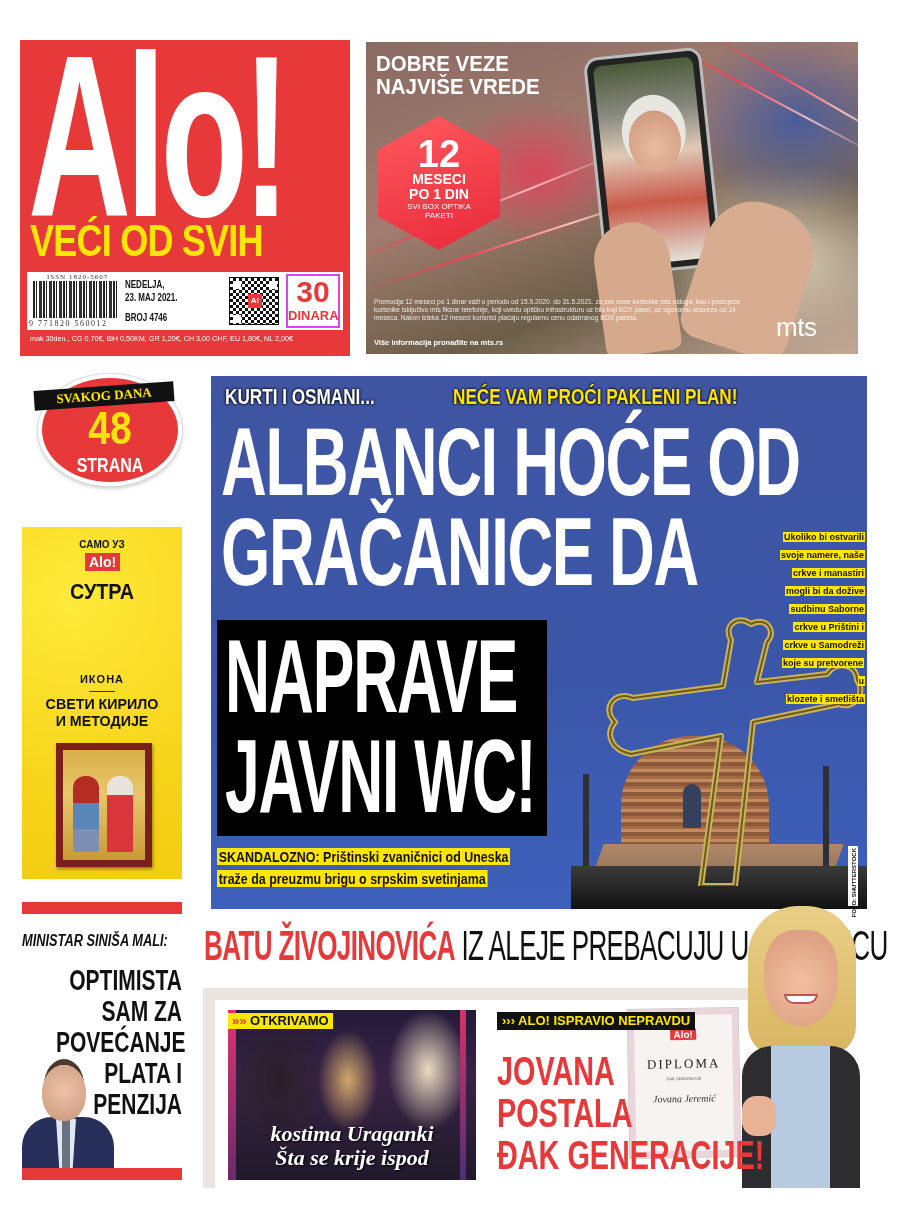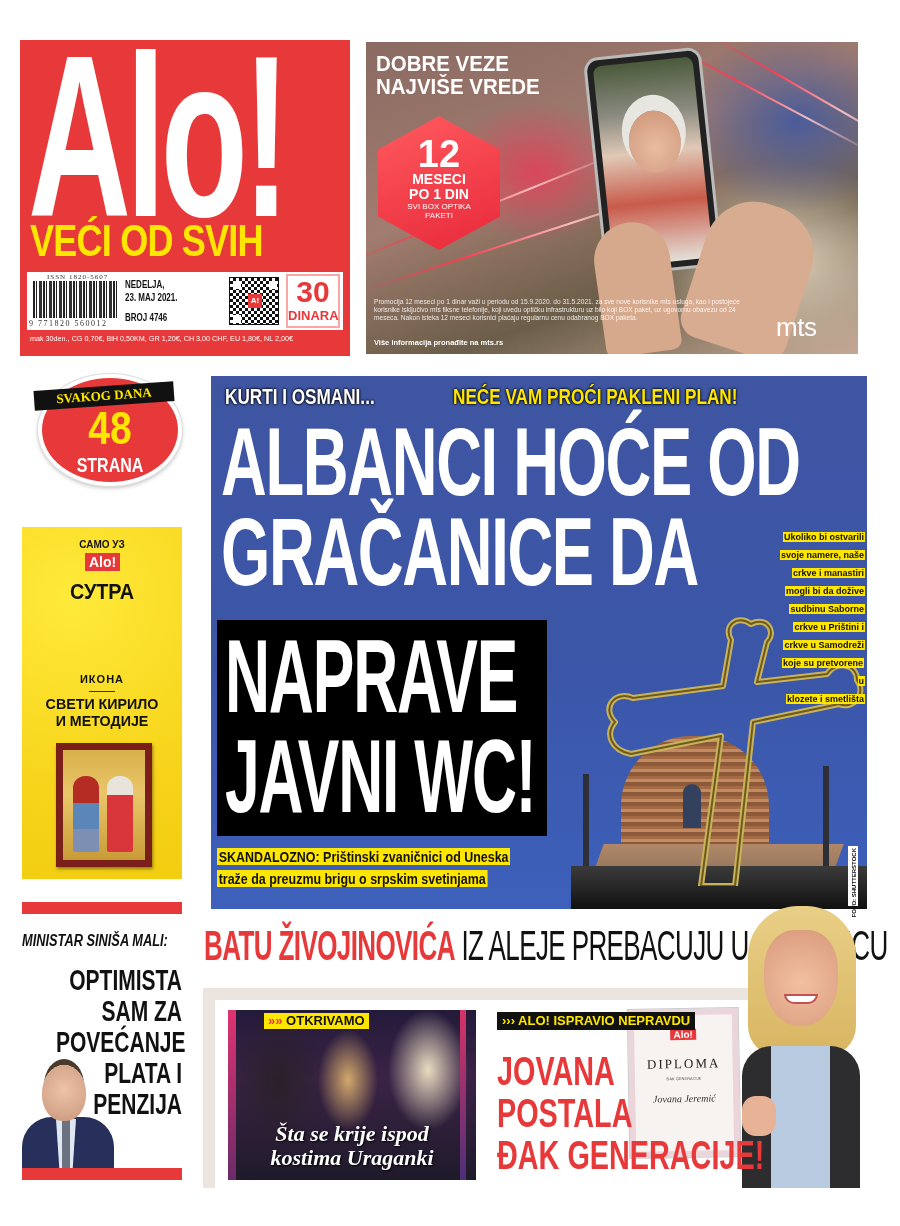--- a/index.html
+++ b/index.html
@@ -18,21 +18,21 @@
   #date-day, #date-full, #issue-no { position: absolute; left: 98px; font-size: 10px; font-weight: 700; color: #111; white-space: nowrap; transform: scaleX(0.8); transform-origin: left top; }
   #date-day { top: 7px; } #date-full { top: 20px; } #issue-no { top: 40px; }
   #qr { position: absolute; left: 202px; top: 5px; width: 50px; height: 48px;
     background:
       linear-gradient(#fff,#fff) 3px 3px/8px 8px no-repeat,
       linear-gradient(#fff,#fff) 39px 3px/8px 8px no-repeat,
       linear-gradient(#fff,#fff) 3px 37px/8px 8px no-repeat,
       repeating-conic-gradient(#111 0 25%, #fff 0 50%) 0 0/6px 6px;
     border: 1px solid #111; }
   #qr-badge { position: absolute; left: 18px; top: 16px; width: 14px; height: 14px; background: #e8393a; color: #fff; font-size: 8px; font-weight: 900; text-align: center; line-height: 14px; }
-  #price-box { position: absolute; left: 259px; top: 2px; width: 54px; height: 54px; border: 2px solid #fca5a5; text-align: center; color: #e8393a; }
+  #price-box { position: absolute; left: 259px; top: 2px; width: 54px; height: 54px; border: 2px solid #d946ef; text-align: center; color: #e8393a; }
   #price-num { font-size: 30px; font-weight: 900; line-height: 32px; display: block; }
   #price-cur { font-size: 13px; font-weight: 700; display: block; }
   #foreign-prices { position: absolute; left: 10px; top: 294px; color: #fff; font-size: 8px; white-space: nowrap; transform: scaleX(0.9); transform-origin: left top; }
 
   
   #ad { position: absolute; left: 366px; top: 42px; width: 492px; height: 312px; overflow: hidden;
     background:
       radial-gradient(ellipse 90px 70px at 170px 130px, #d9465a 0, rgba(217,70,90,0) 100%),
       radial-gradient(ellipse 120px 90px at 430px 80px, #4b5c9a 0, rgba(75,92,154,0) 100%),
       radial-gradient(ellipse 140px 100px at 420px 220px, #d9cbb5 0, rgba(217,203,181,0) 100%),
@@ -123,21 +123,21 @@
   #teaser-bg { position: absolute; left: 203px; top: 988px; width: 560px; height: 200px; background: #ece4de; }
   #teaser-inner { position: absolute; left: 215px; top: 1000px; width: 560px; height: 190px; background: #fff; }
   #t1 { position: absolute; left: 228px; top: 1010px; width: 248px; height: 170px; overflow: hidden;
     background:
       radial-gradient(ellipse 40px 60px at 200px 60px, #e9dcc0 0, rgba(233,220,192,0) 100%),
       radial-gradient(ellipse 30px 50px at 120px 70px, #d2a86a 0, rgba(210,168,106,0) 100%),
       radial-gradient(ellipse 50px 70px at 50px 70px, #2a2028 0, rgba(42,32,40,0) 100%),
       linear-gradient(180deg, #241a3a 0%, #3a2346 40%, #1f1a2a 100%); }
   #t1-spot1 { position: absolute; left: 0; top: 0; width: 8px; height: 170px; background: linear-gradient(180deg, #e03370, #6c2a6a); }
   #t1-spot2 { position: absolute; right: 10px; top: 0; width: 6px; height: 170px; background: linear-gradient(180deg, #d63366, #4c2f78); }
-  #t1-label { position: absolute; left: 0; top: 3px; background: #ffe600; padding: 0 4px; font-size: 13px; font-weight: 900; color: #111; line-height: 16px; white-space: nowrap; margin-left: 36px; }
+  #t1-label { position: absolute; left: 0; top: 3px; background: #ffe600; padding: 0 4px; font-size: 13px; font-weight: 900; color: #111; line-height: 16px; white-space: nowrap; }
   #t1-label-arrows { color: #e8393a; }
   #t1-title { position: absolute; left: 4px; top: 112px; width: 240px; text-align: center; color: #fff; font-family: "Liberation Serif", serif; font-style: italic; font-weight: 700; font-size: 22px; line-height: 24px; text-shadow: 1px 1px 2px #000; }
   #t2-label { position: absolute; left: 497px; top: 1012px; background: #111; padding: 0 5px; color: #ffe600; font-size: 13px; font-weight: 900; line-height: 18px; white-space: nowrap; }
   #t2-diploma { position: absolute; left: 628px; top: 1008px; width: 112px; height: 150px; background: #f7f3f1; border: 1px solid #ccc; transform: rotate(-1deg); box-shadow: inset 0 0 0 6px rgba(200,120,150,0.25); text-align: center; }
   #t2-dip-logo { display: inline-block; margin-top: 20px; background: #e8393a; color: #fff; font-size: 10px; font-weight: 900; padding: 0 3px; }
   #t2-dip-title { display: block; margin-top: 14px; font-family: "Liberation Serif", serif; font-size: 13px; letter-spacing: 2px; color: #222; }
   #t2-dip-sub { display: block; font-size: 4px; color: #555; margin-top: 4px; }
   #t2-dip-name { display: block; margin-top: 12px; font-family: "Liberation Serif", serif; font-style: italic; font-size: 10px; color: #333; }
   #t2-woman { position: absolute; left: 742px; top: 906px; width: 118px; height: 282px; }
   #woman-hair { position: absolute; left: 6px; top: 0; width: 108px; height: 150px; border-radius: 50px 50px 30px 30px; background: linear-gradient(180deg, #e9cf86, #d8b562); }
@@ -288,22 +288,22 @@
 <div id="bata"><span id="bata-red">BATU ŽIVOJINOVIĆA</span><span id="bata-black"> IZ ALEJE PREBACUJU U KORAĆICU</span></div>
 
 <div id="teaser-bg"></div>
 <div id="teaser-inner"></div>
 
 <div id="t1">
   <div id="t1-spot1"></div>
   <div id="t1-spot2"></div>
   <div id="t1-label"><span id="t1-label-arrows">»»</span> <span>OTKRIVAMO</span></div>
   <div id="t1-title">
+    <div>kostima Uraganki</div>
     <div>Šta se krije ispod</div>
-    <div>kostima Uraganki</div>
   </div>
 </div>
 
 <div id="t2-woman">
   <div id="woman-hair"></div>
   <div id="woman-body"></div>
   <div id="woman-face"></div>
   <div id="woman-smile"></div>
   <div id="woman-hand"></div>
 </div>

